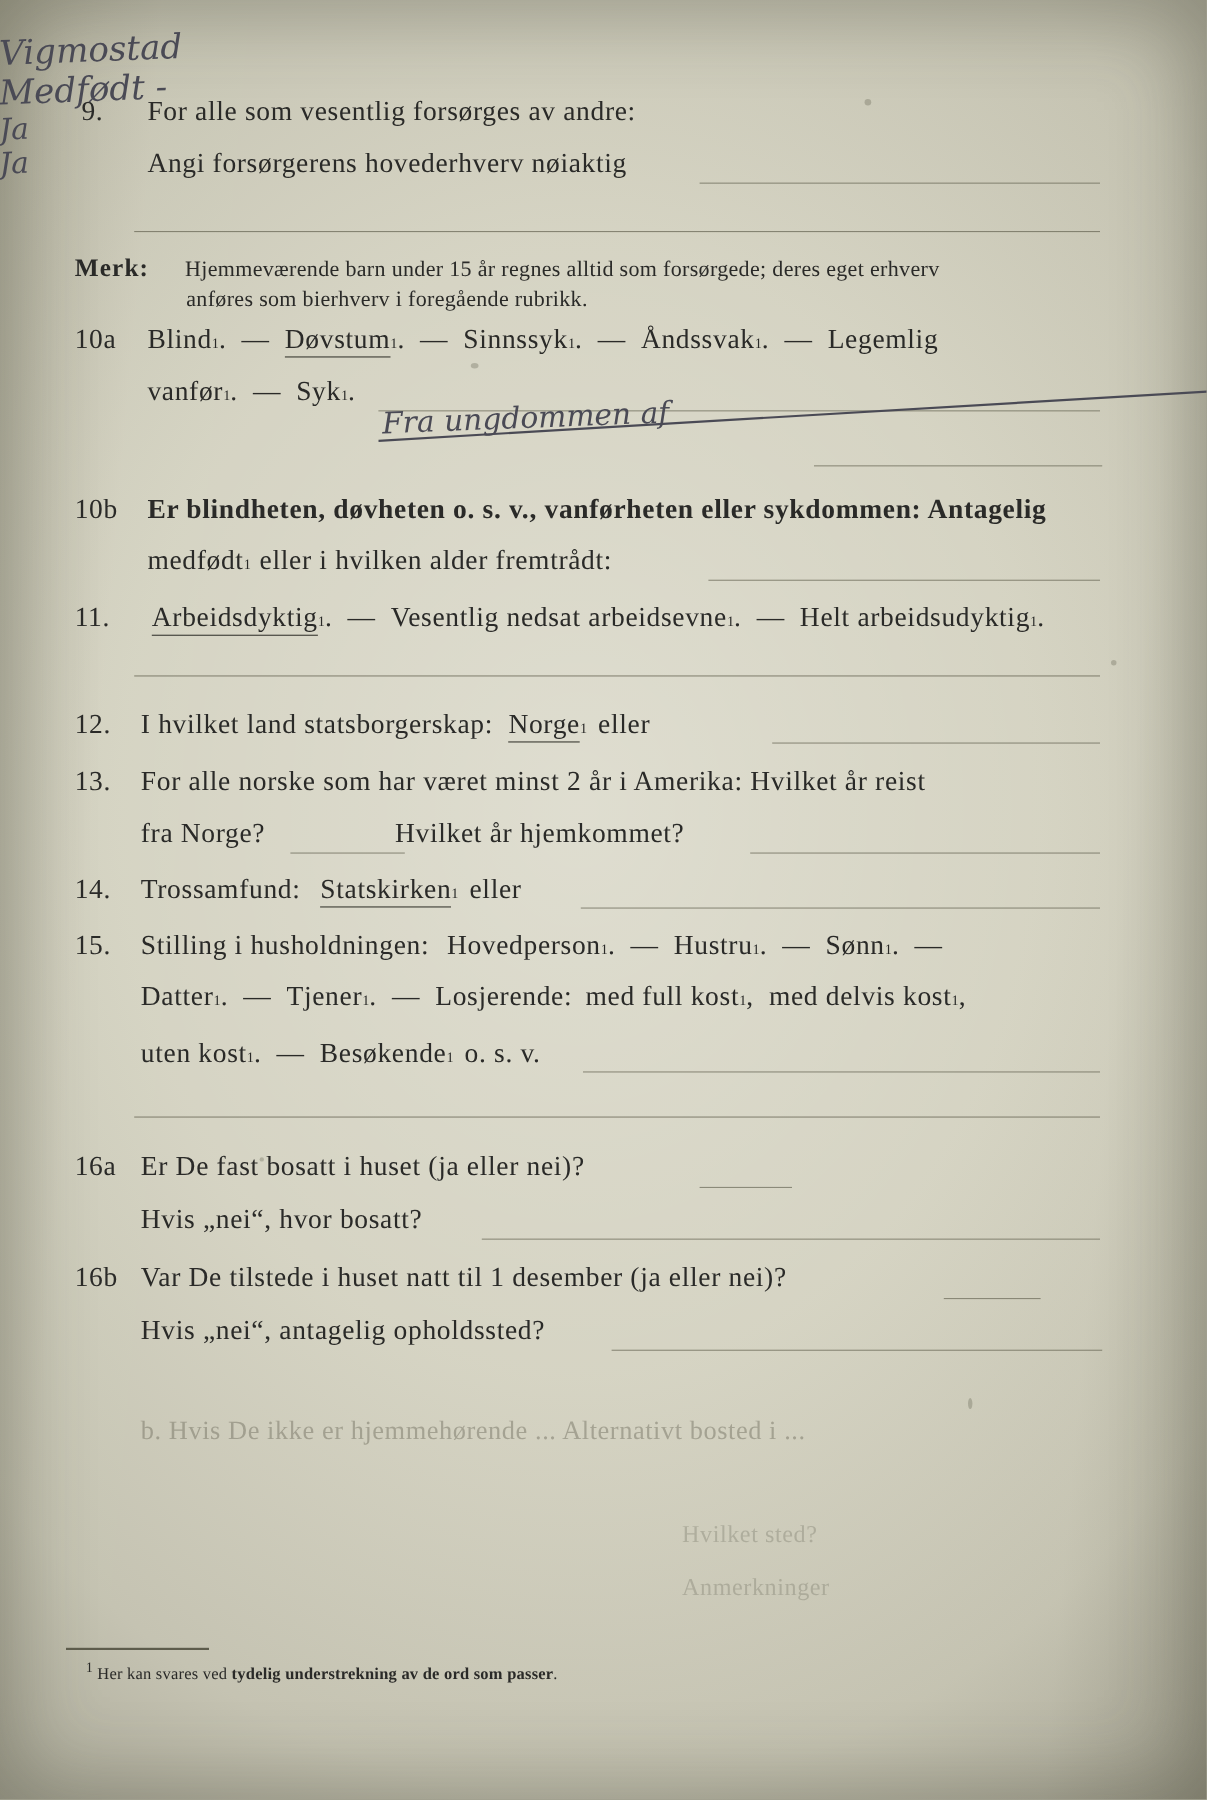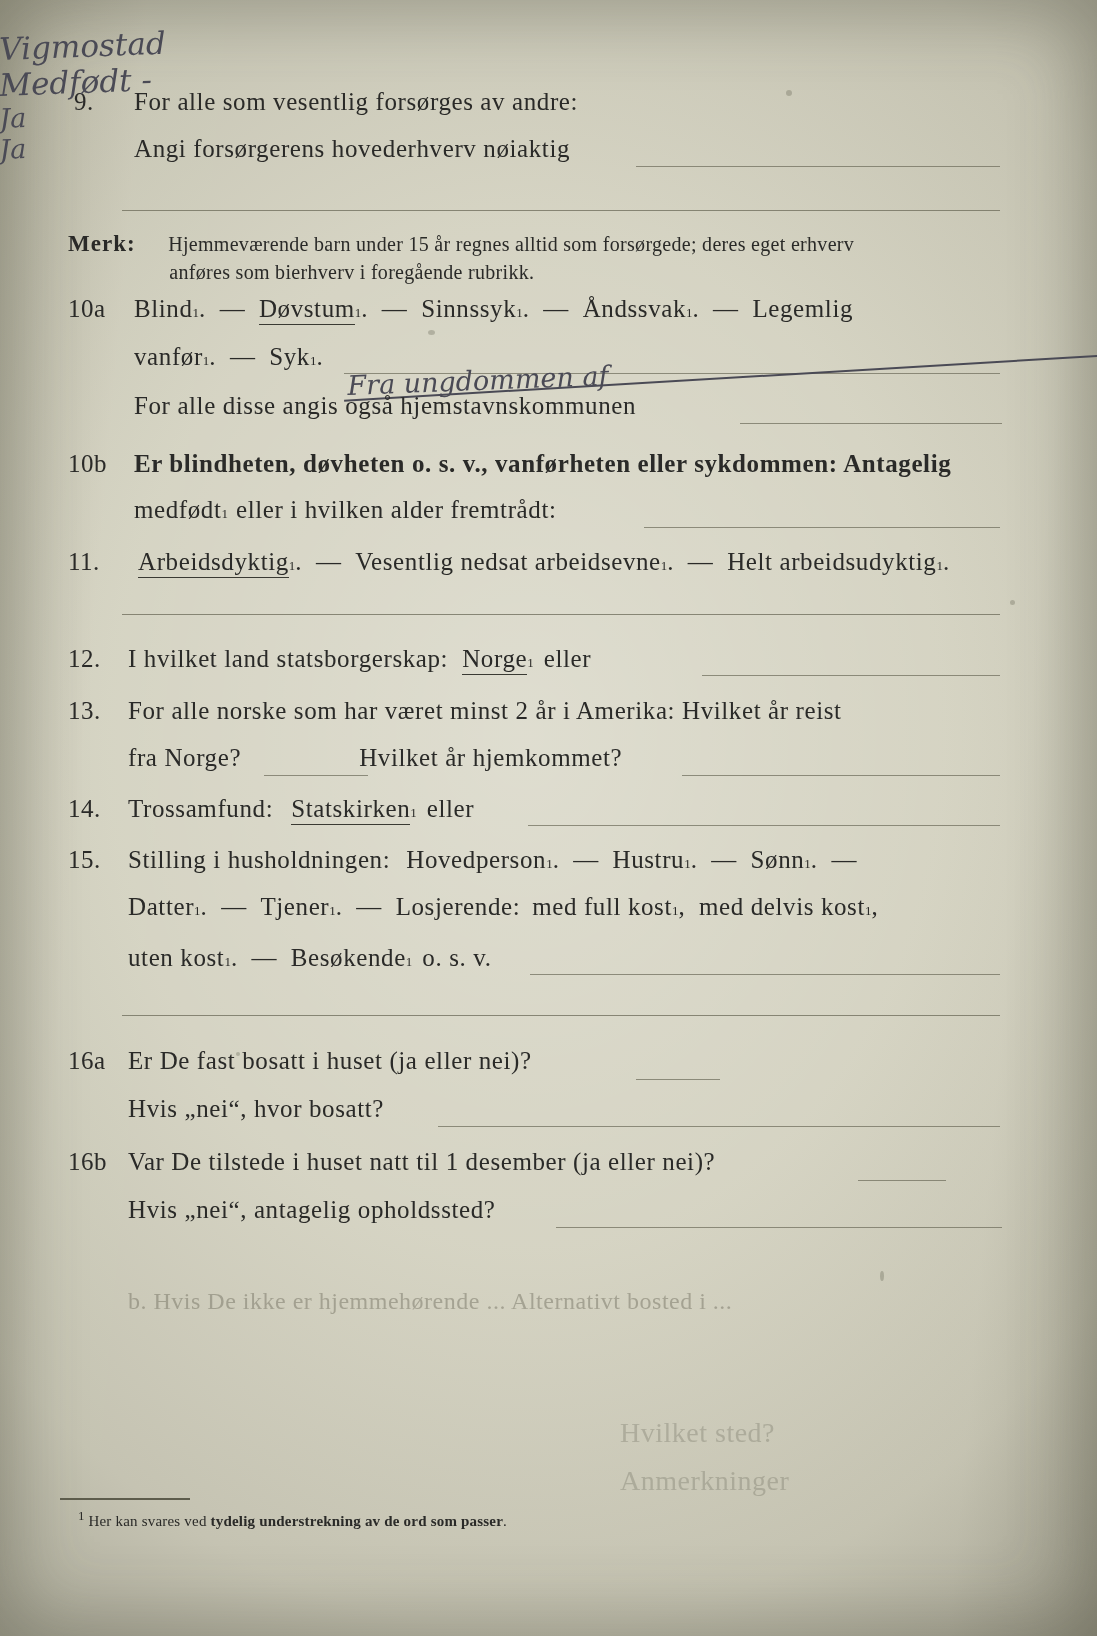--- a/index.html
+++ b/index.html
@@ -129,21 +129,21 @@
 
   
   .bleed {
     position: absolute;
     color: rgba(95,93,78,0.40);
     font-size: 24px;
     letter-spacing: 0.5px;
     white-space: nowrap;
     pointer-events: none;
   }
-  .bleed.b2 { font-size: 28px; color: rgba(95,93,78,0.28); margin-top: 35px; }
+  .bleed.b2 { font-size: 22px; color: rgba(95,93,78,0.28); }
 </style>
 </head>
 <body>
 
 <div class="page">
 
   <div class="paper-tex"></div>
   <div class="edge-dark"></div>
   <div class="speck" style="left:428px;top:330px;width:7px;height:5px;"></div>
   <div class="speck" style="left:786px;top:90px;width:6px;height:6px;"></div>
@@ -195,23 +195,20 @@
       <span class="txt">vanfør</span>
         <span class="sup">1</span>
         <span class="txt">.&nbsp; —&nbsp;&nbsp;</span>
       <span class="txt">Syk</span>
         <span class="sup">1</span>
         <span class="txt">.</span>
     </div>
     <div class="dots" style="left:344px;top:372px;width:656px;"></div>
     <div class="hand strike-hand" style="left:348px;top:370px;">Fra ungdommen af</div>
 
-    <div class="row" style="left:134px;top:392px;">
-      <span class="txt">For alle disse angis også hjemstavnskommunen</span>
-    </div>
     <div class="dots" style="left:740px;top:422px;width:262px;"></div>
     <div class="hand big" style="left:748px;top:420px;">Vigmostad</div>
 
     <div class="num" style="left:68px;top:450px;">10b</div>
     <div class="row" style="left:134px;top:450px;font-weight:bold;">
       <span class="txt">Er blindheten, døvheten o. s. v., vanførheten eller sykdommen: Antagelig</span>
     </div>
 
     <div class="row" style="left:134px;top:496px;">
       <span class="txt">medfødt</span>

